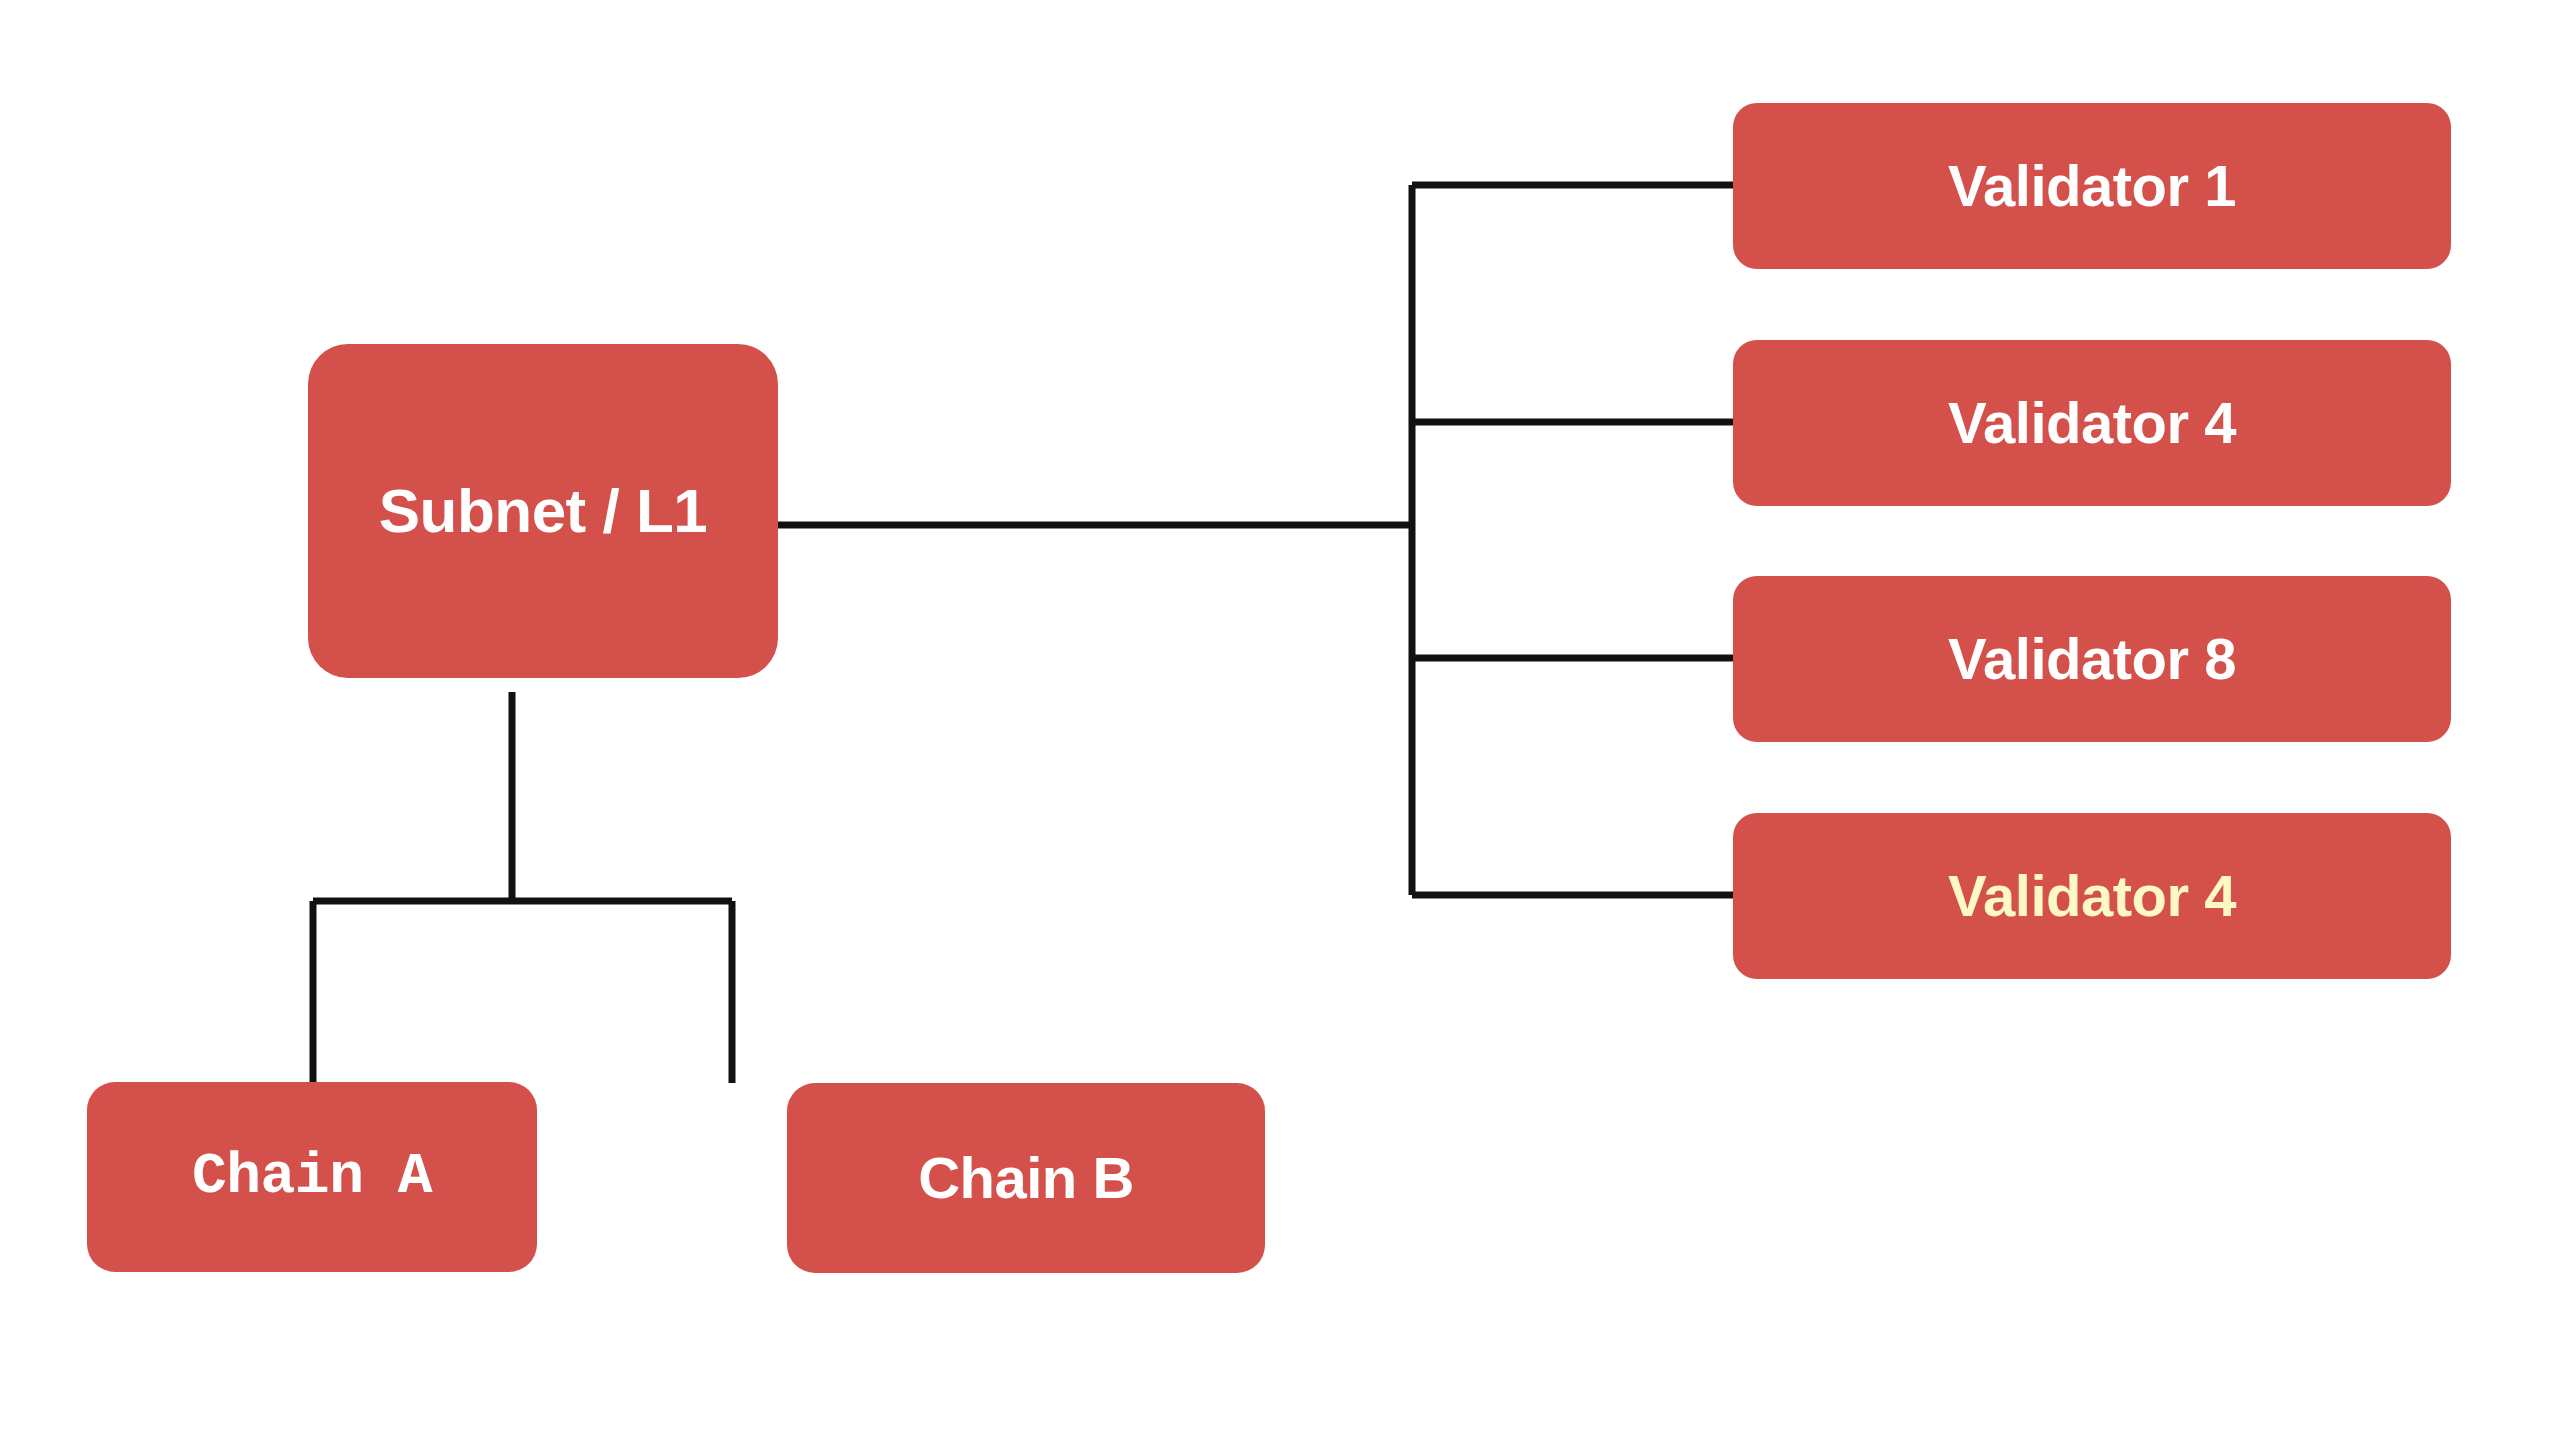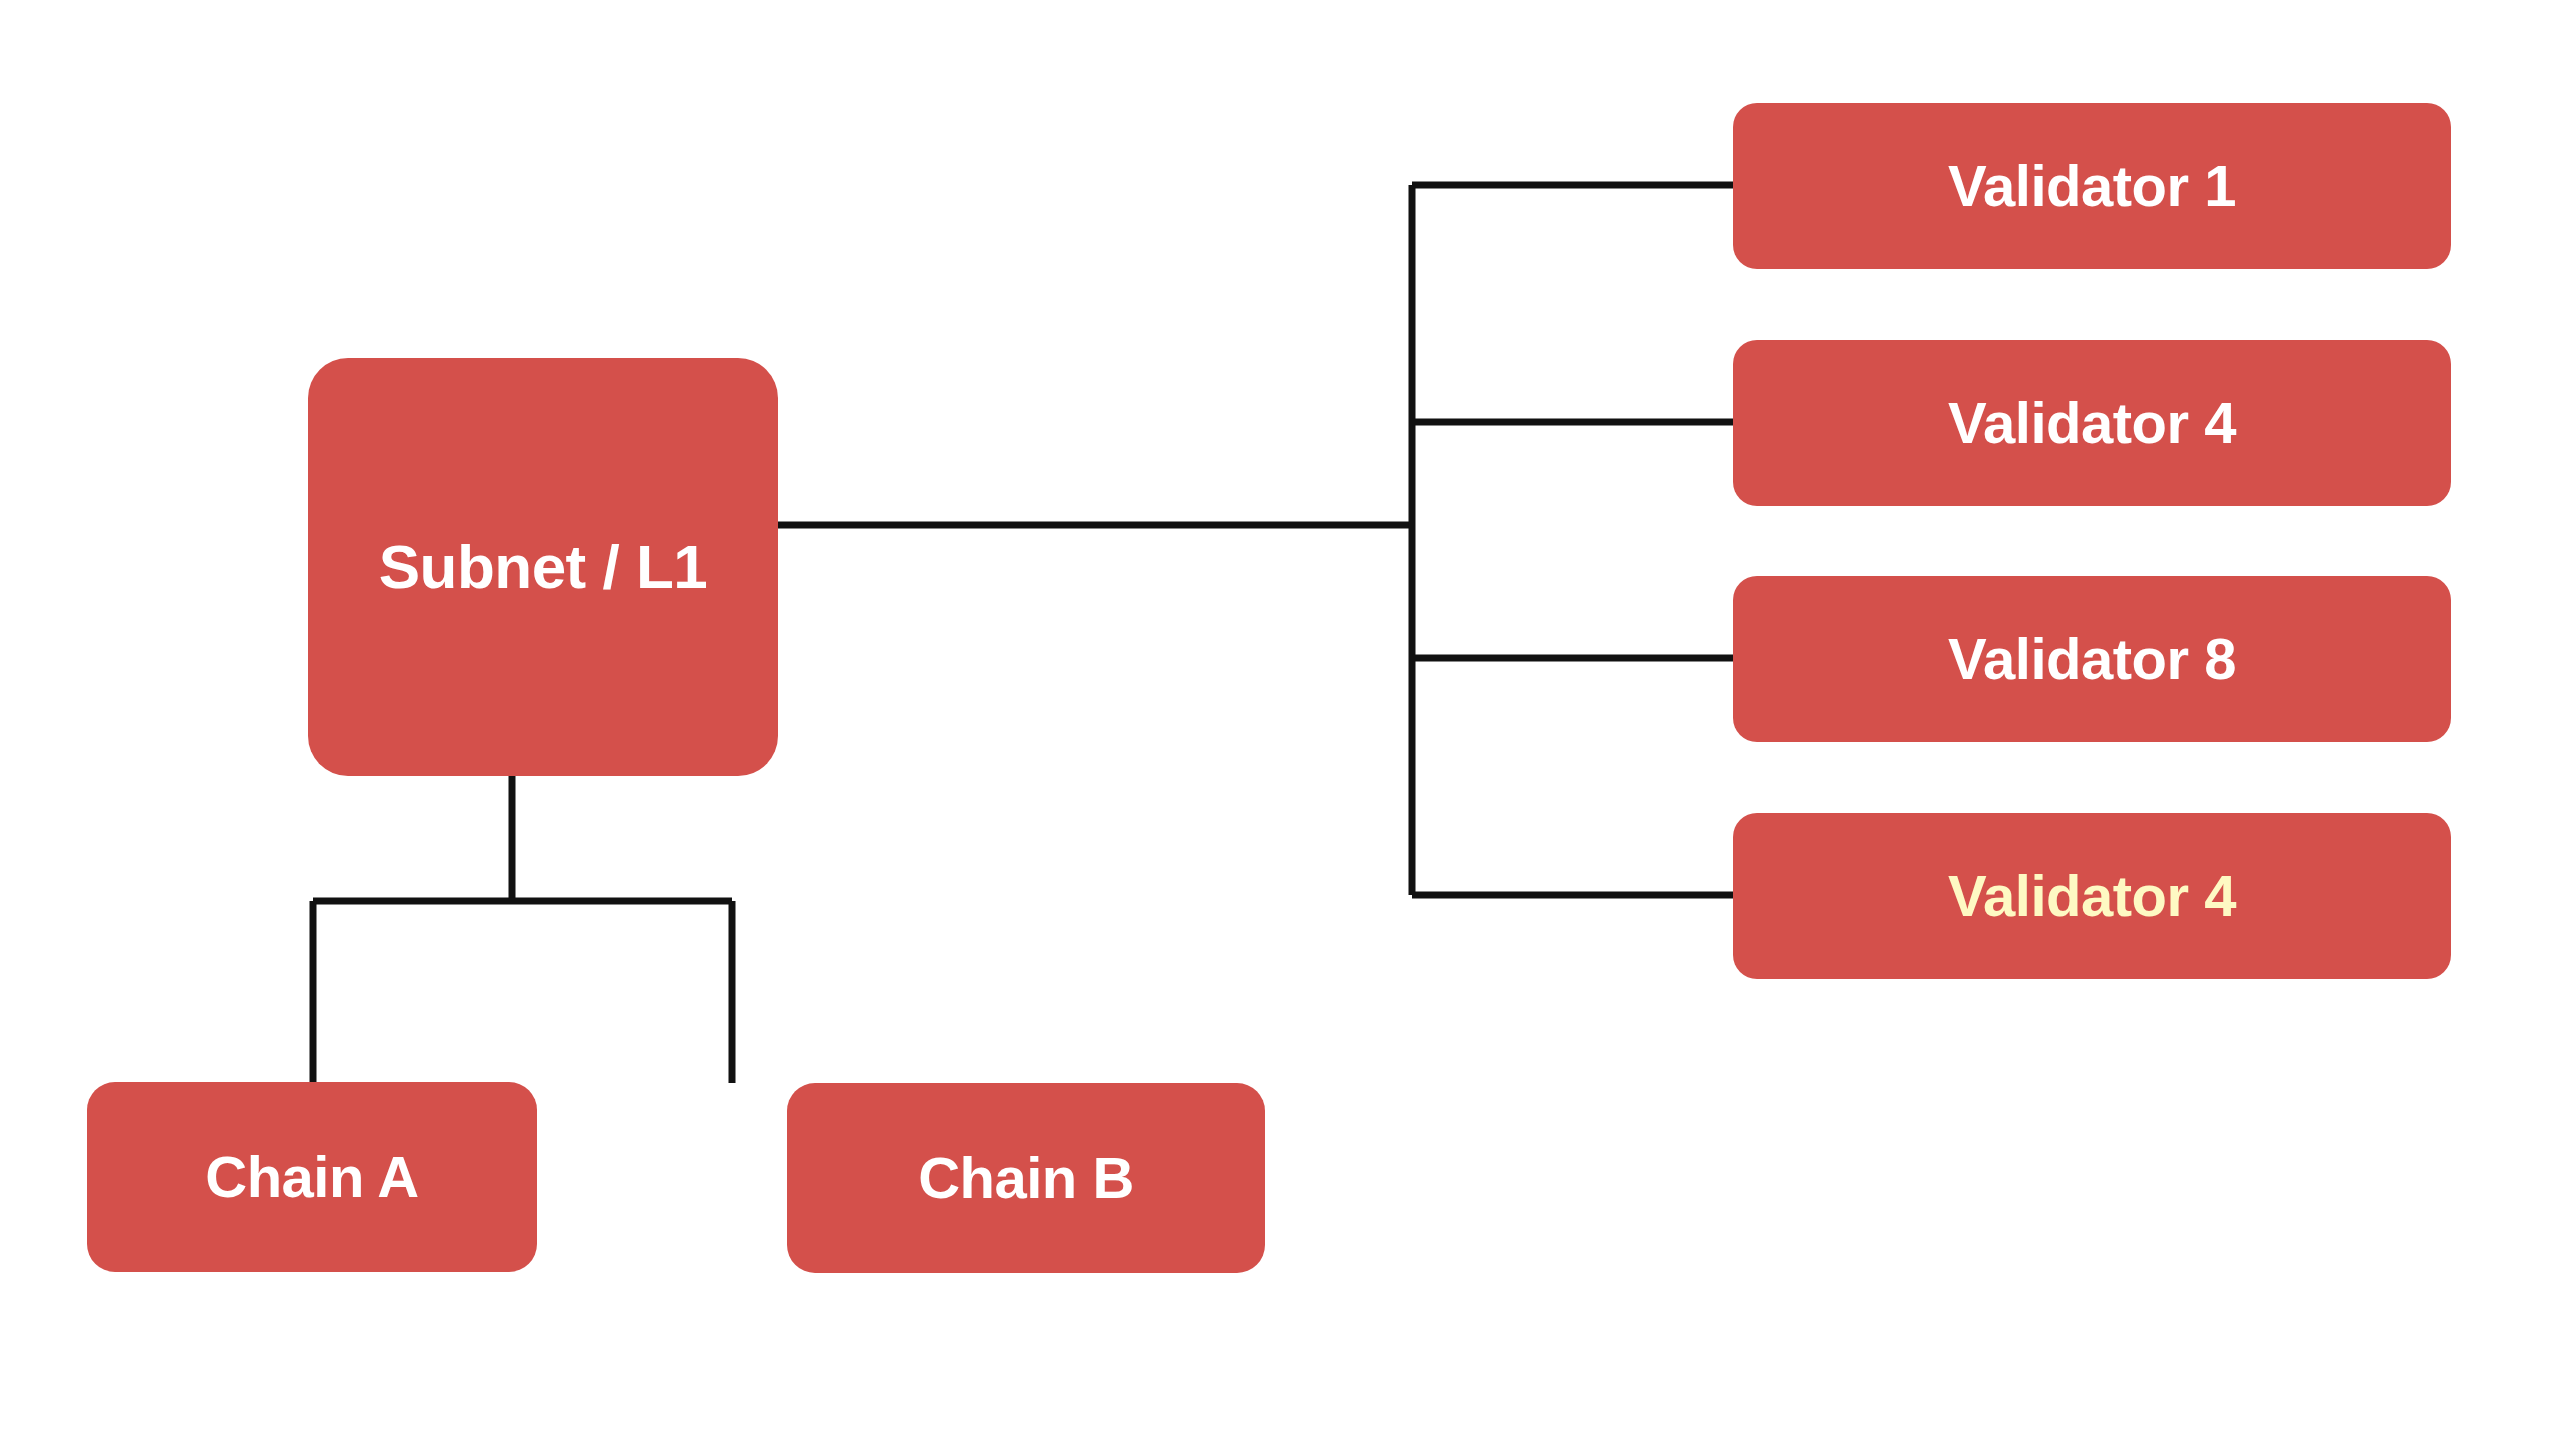--- a/index.html
+++ b/index.html
@@ -41,23 +41,23 @@
   }
   .node-label {
     display: block;
     color: #ffffff;
     font-weight: bold;
   }
 
   
   .node--root {
     left: 308px;
-    top: 358px;
+    top: 344px;
     width: 470px;
-    height: 418px;
+    height: 334px;
     border-radius: 40px;
     font-size: 62px;
     letter-spacing: -0.5px;
   }
 
   
   .node--validator {
     left: 1733px;
     width: 718px;
     height: 166px;
@@ -74,20 +74,21 @@
   .node--chain {
     height: 190px;
     border-radius: 28px;
     font-size: 58px;
     letter-spacing: -0.5px;
   }
   .node--chain-a {
     left: 87px;
     top: 1082px;
     width: 450px;
+    font-family: Liberation Mono, monospace;
   }
   .node--chain-b {
     left: 787px;
     top: 1083px;
     width: 478px;
     text-align: right;
   }
 </style>
 </head>
 <body>

